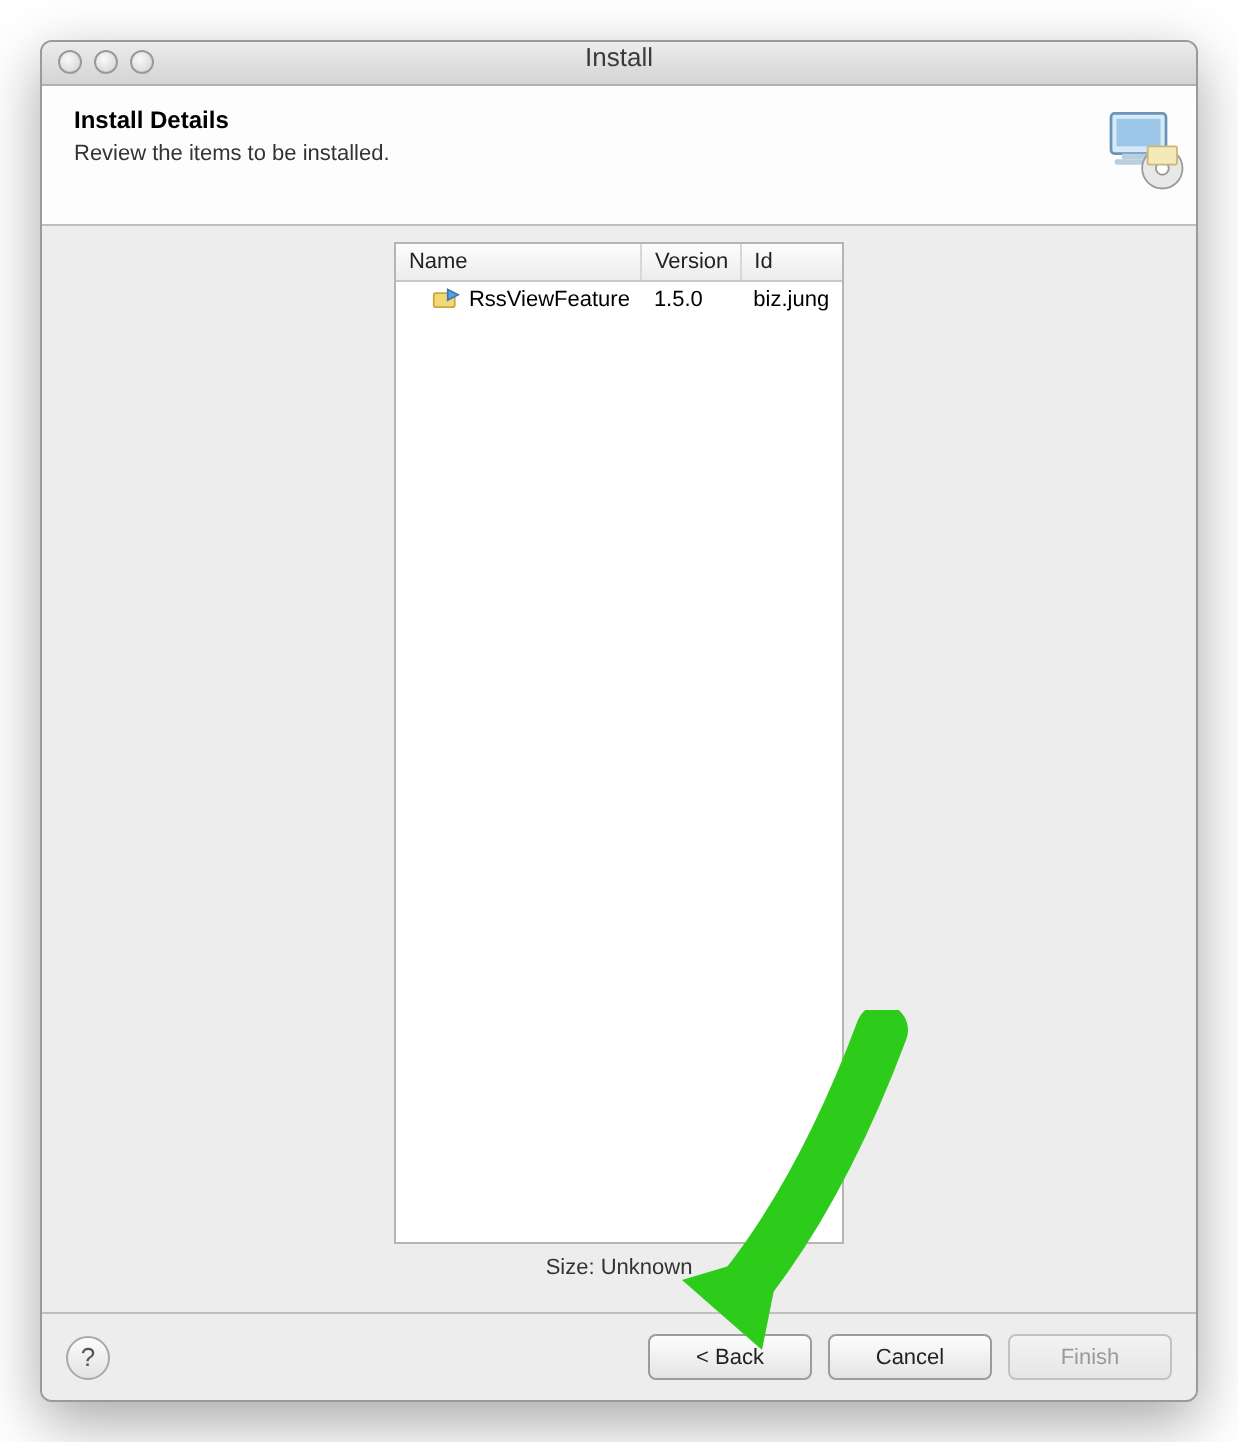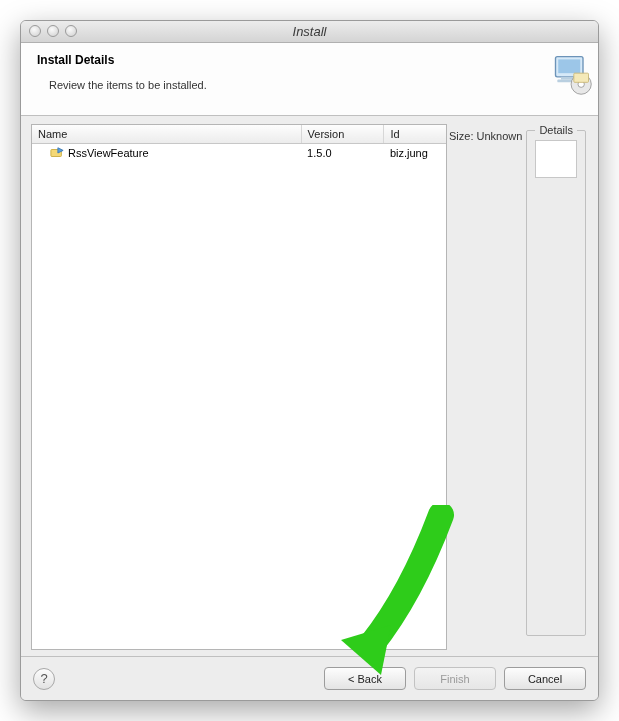--- a/index.html
+++ b/index.html
@@ -21,23 +21,22 @@
     display: flex;
     flex-direction: column;
     overflow: hidden;
     position: relative;
   }
   .titlebar {
     height: 22px;
     background: linear-gradient(#ececec, #d4d4d4);
     border-bottom: 1px solid #b0b0b0;
     display: flex;
-    align-items: center;
+    align-items: flex-start;
     position: relative;
-    font-style: italic;
   }
   .traffic {
     position: absolute;
     left: 8px;
     top: 4px;
     display: flex;
     gap: 6px;
   }
   .tl {
     width: 12px; height: 12px;
@@ -58,30 +57,31 @@
     display: flex;
     align-items: flex-start;
     justify-content: space-between;
   }
   .banner-text h1 {
     margin: 0 0 4px 0;
     font-size: 12px;
     font-weight: bold;
   }
   .banner-text p {
-    margin: 12px;
+    margin: 0;
     font-size: 11px;
     color: #333;
   }
   .banner-icon svg { width: 44px; height: 44px; }
   .content {
     padding: 8px 10px 6px 10px;
     flex: 1;
     display: flex;
-    flex-direction: row;
+    flex-direction: column;
+    align-items: center;
   }
   .tablewrap {
     background: #fff;
     border: 1px solid #b5b5b5;
     flex: 1;
     display: flex;
     flex-direction: column;
     overflow: hidden;
   }
   table {
@@ -250,35 +250,31 @@
             </td>
             <td>1.5.0</td>
             <td>biz.jung</td>
           </tr>
         </tbody>
       </table>
     </div>
 
     <div class="size-row">Size: Unknown</div>
 
-    <fieldset class="details-group">
-      <legend>Details</legend>
-      <div class="details-box"></div>
-    </fieldset>
 
   </div>
 
   <div class="buttonbar">
     <div class="help-btn">
       <span>?</span>
     </div>
     <div class="spacer"></div>
     <div class="btn">&lt; Back</div>
+    <div class="btn">Cancel</div>
     <div class="btn disabled">Finish</div>
-    <div class="btn">Cancel</div>
   </div>
 
   <svg class="arrow" viewBox="0 0 140 180">
     <path d="M120 10 Q 90 90 50 140" stroke="#2ecc1a" stroke-width="26" fill="none" stroke-linecap="round"></path>
     <polygon points="20,135 70,120 60,170" fill="#2ecc1a"></polygon>
   </svg>
 
 </div>
 
 </body></html>

